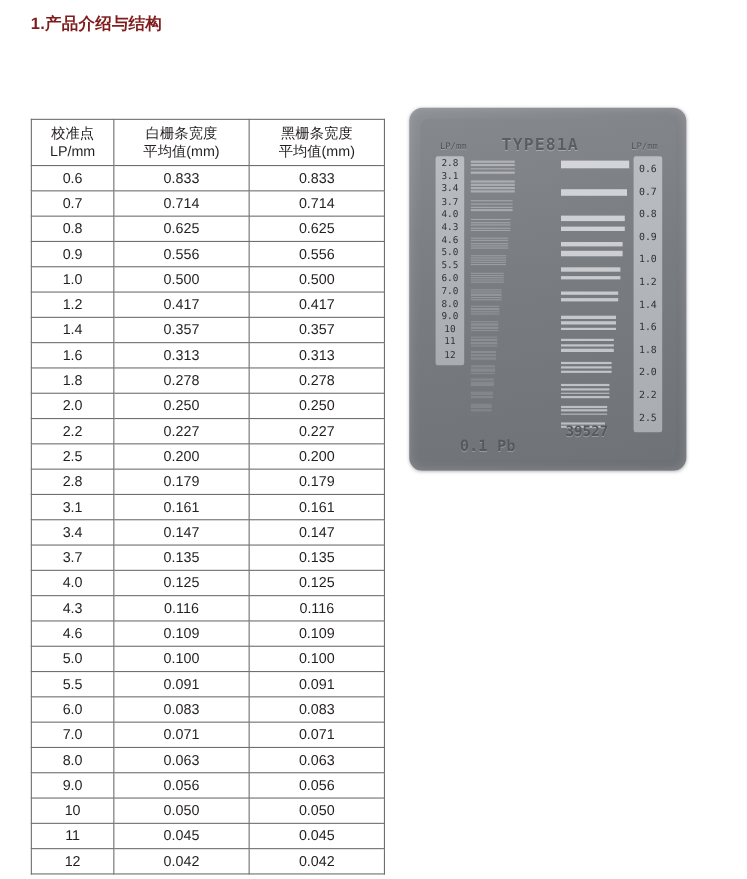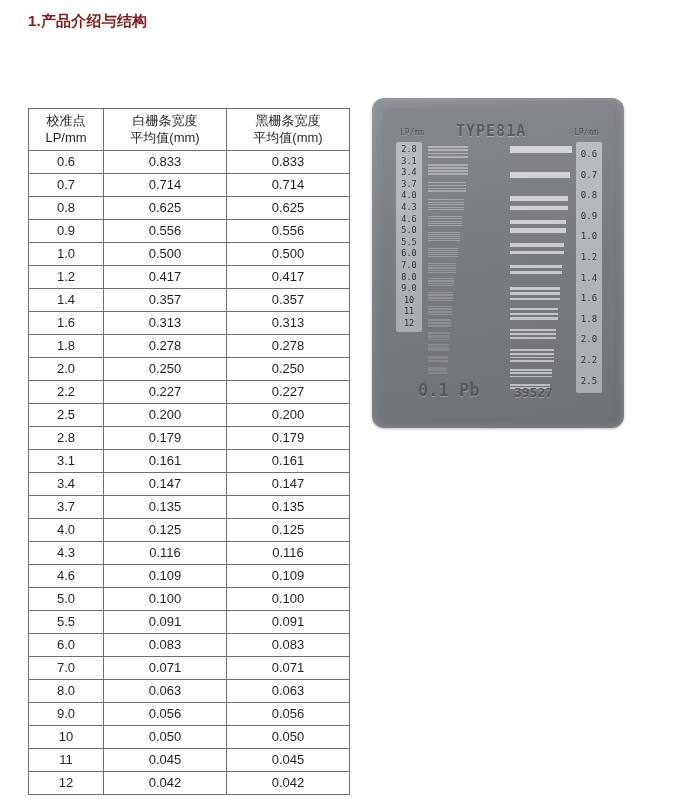--- a/index.html
+++ b/index.html
@@ -161,23 +161,23 @@
     top: 36px;
     width: 78px;
     height: 248px;
   }
   .grp { position: absolute; }
   .bar { position: absolute; background: #d7d9dc; }
 
   .footer-left {
     position: absolute;
     left: 36px;
-    bottom: 18px;
+    bottom: 4px;
     font-family: "DejaVu Sans Mono", monospace;
-    font-size: 17px;
+    font-size: 14px;
     font-weight: bold;
     color: #55585d;
     text-shadow: 0 1px 0 rgba(255,255,255,0.28);
   }
   .footer-right {
     position: absolute;
     left: 132px;
     bottom: 18px;
     font-family: "DejaVu Sans Mono", monospace;
     font-size: 13px;

